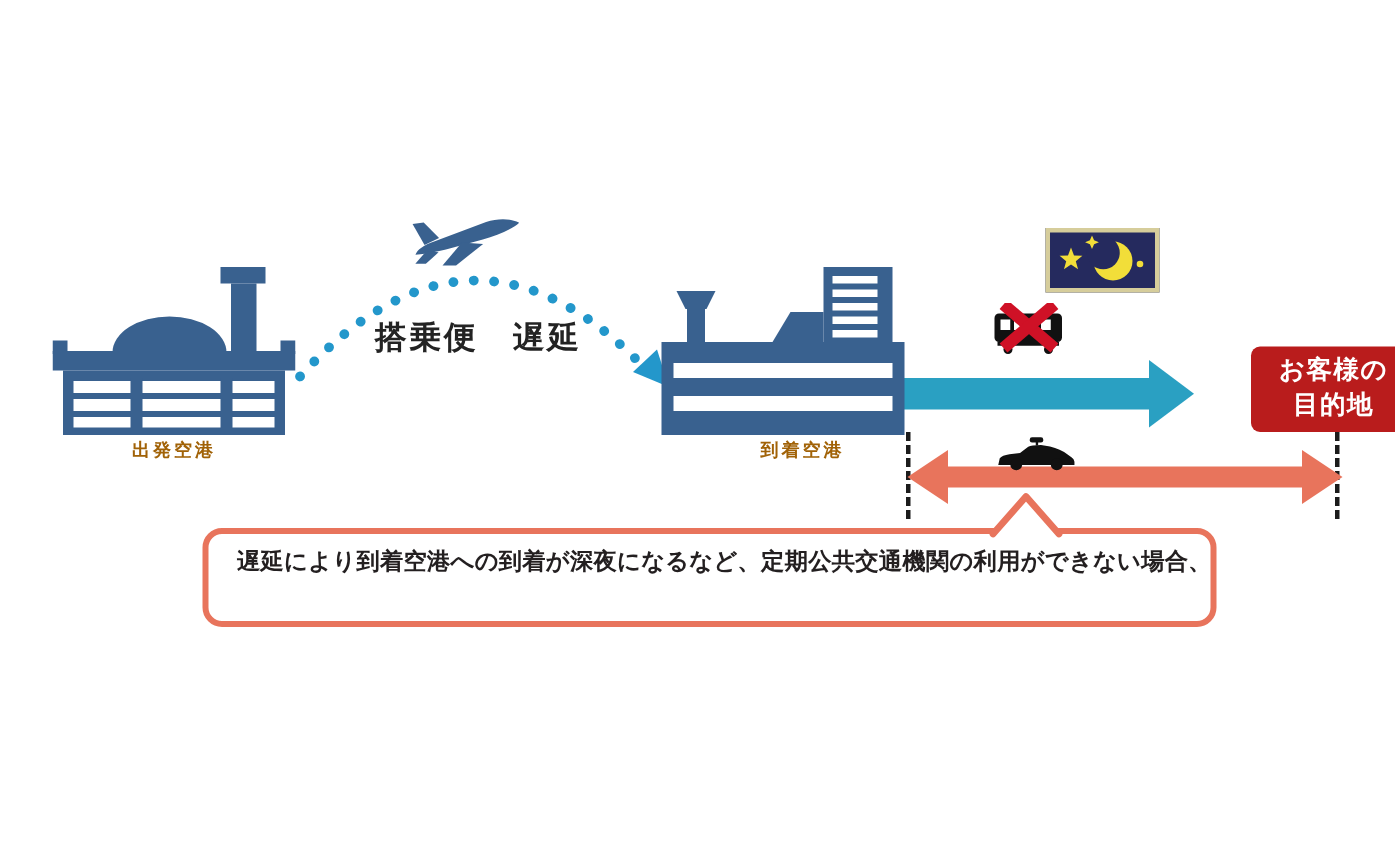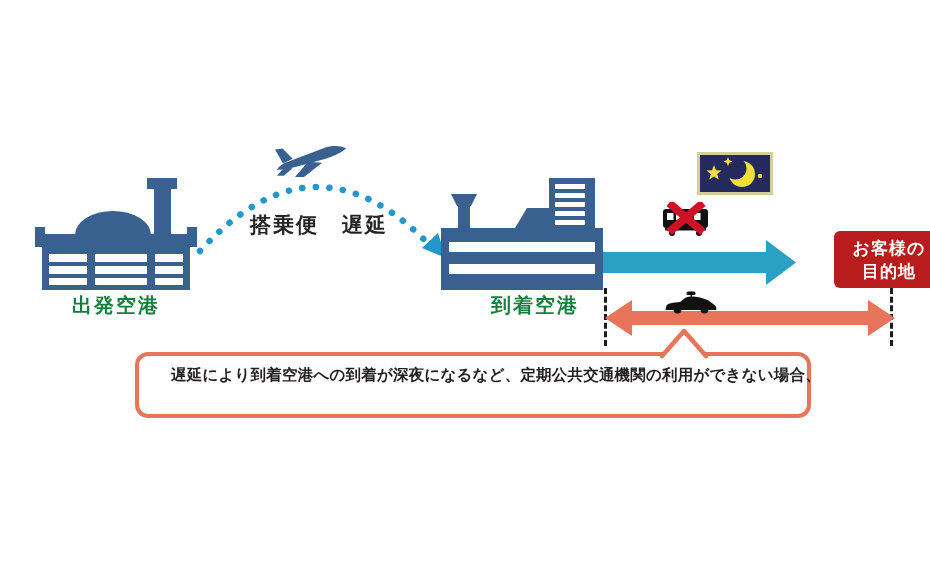--- a/index.html
+++ b/index.html
@@ -1,23 +1,23 @@
 <!DOCTYPE html>
 <html><head>
 <meta charset="utf-8">
 <style>
   html,body{margin:0;padding:0;background:#fff;}
   .stage{
     position:relative;width:930px;height:575px;background:#ffffff;overflow:hidden;
-    font-family:Liberation Sans, sans-serif;
+    font-family:Liberation Mono, monospace;
     border-radius:26px;
   }
   .abs{position:absolute;}
   .airport-label{
-    position:absolute;font-size:20px;font-weight:700;color:#15803d;
+    position:absolute;font-size:12px;font-weight:700;color:#a16207;
     text-align:center;letter-spacing:2px;white-space:nowrap;
   }
   .flight-delay{
     position:absolute;left:250px;top:211px;font-size:21px;font-weight:700;
     color:#232323;letter-spacing:2px;white-space:nowrap;
   }
   .dest-box{
     position:absolute;left:834px;top:231px;width:110px;height:57px;
     background:#b91c1c;border-radius:6px;color:#ffffff;
     display:flex;flex-direction:column;align-items:center;justify-content:center;
@@ -28,21 +28,21 @@
     position:absolute;left:697px;top:152px;width:70px;height:37px;
     background:#252a5e;border:3px solid #d6cd9b;z-index:3;
   }
   .dashed-line{
     position:absolute;top:288px;height:58px;width:0;
     border-left:3px dashed #1c1c1c;z-index:1;
   }
   .bubble{
     position:absolute;left:135px;top:352px;width:676px;height:66px;
     box-sizing:border-box;background:#ffffff;border:4px solid #e8745c;
-    border-radius:13px;padding:6px 12px 0 32px;z-index:2;
+    border-radius:13px;padding:6px 12px 0 19px;z-index:2;
   }
   .bubble-line{margin:0;font-size:15.5px;font-weight:600;color:#231f20;
     line-height:26px;white-space:nowrap;letter-spacing:0.2px;}
   .bubble-red{color:#e13a50;}
   .tail-svg{position:absolute;left:656px;top:326px;z-index:3;}
   svg{display:block;}
 </style>
 </head>
 <body>
 

